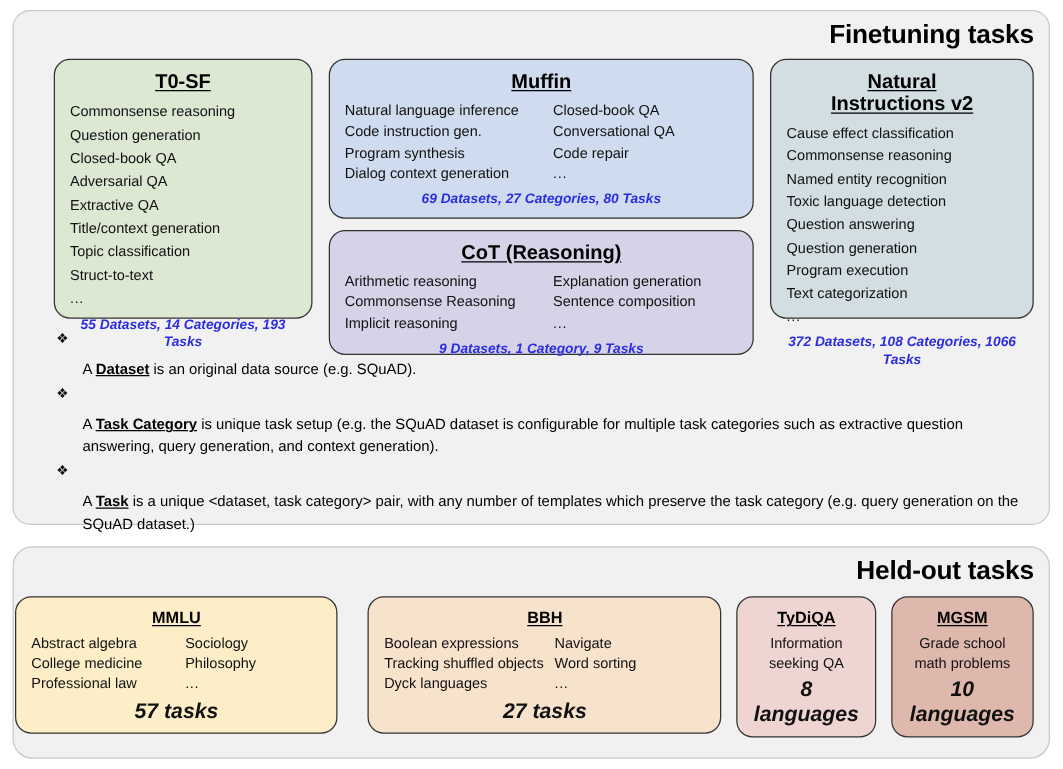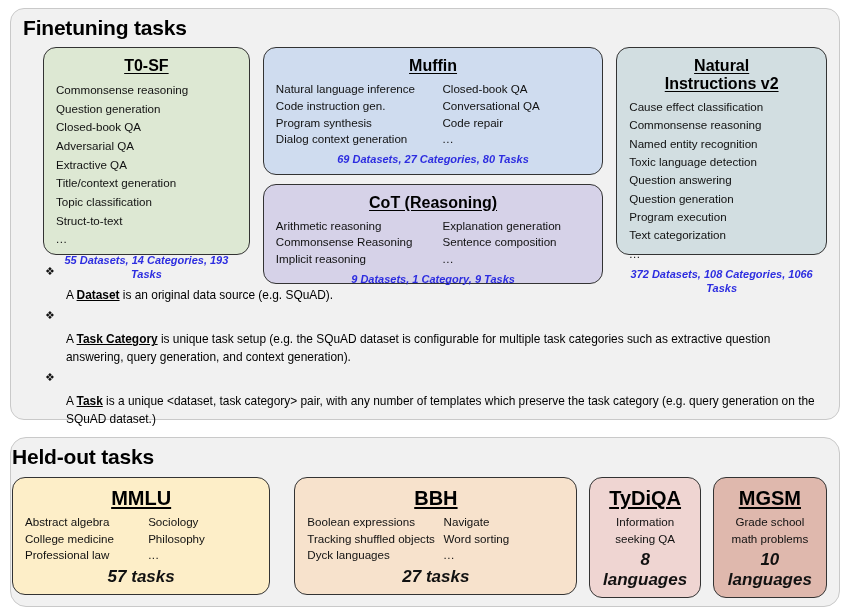--- a/index.html
+++ b/index.html
@@ -23,21 +23,21 @@
   }
 
   
   .panel {
     background: #f1f1f1;
     border: 1.2px solid #c9c9c9;
     border-radius: 14px;
     box-sizing: border-box;
   }
   .panel-title {
-    text-align: left;
+    text-align: right;
     font-size: 21px;
     font-weight: bold;
     letter-spacing: -0.2px;
     color: #000;
   }
 
   
   .panel-finetune {
     position: absolute;
     left: 10px;
@@ -154,21 +154,21 @@
   .ho-mmlu   { width: 260px; }
   .ho-bbh    { width: 285px; margin-left: 12px; }
   .ho-tydiqa { width: 112px; }
   .ho-mgsm   { width: 115px; }
 
   .card-mmlu   { background: #fdeec8; }
   .card-bbh    { background: #f7e2cc; }
   .card-tydiqa { background: #efd5d2; }
   .card-mgsm   { background: #dfb8ad; }
 
-  .ho-card .card-title { font-size: 20px; margin-bottom: 5px; }
+  .ho-card .card-title { font-size: 13px; margin-bottom: 5px; }
   .ho-card .card-list  { font-size: 11.6px; line-height: 1.42; }
   .ho-stats {
     text-align: center;
     font-size: 17px;
     font-weight: bold;
     font-style: italic;
     color: #111;
     margin-top: 3px;
   }
   .ho-center {

